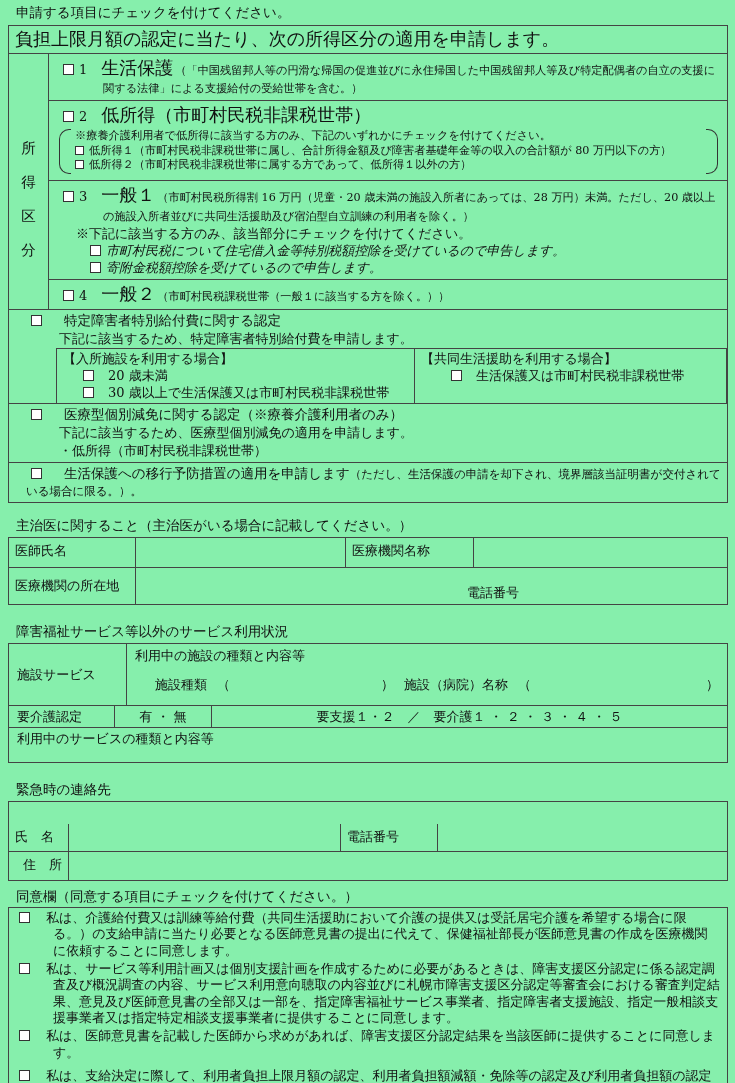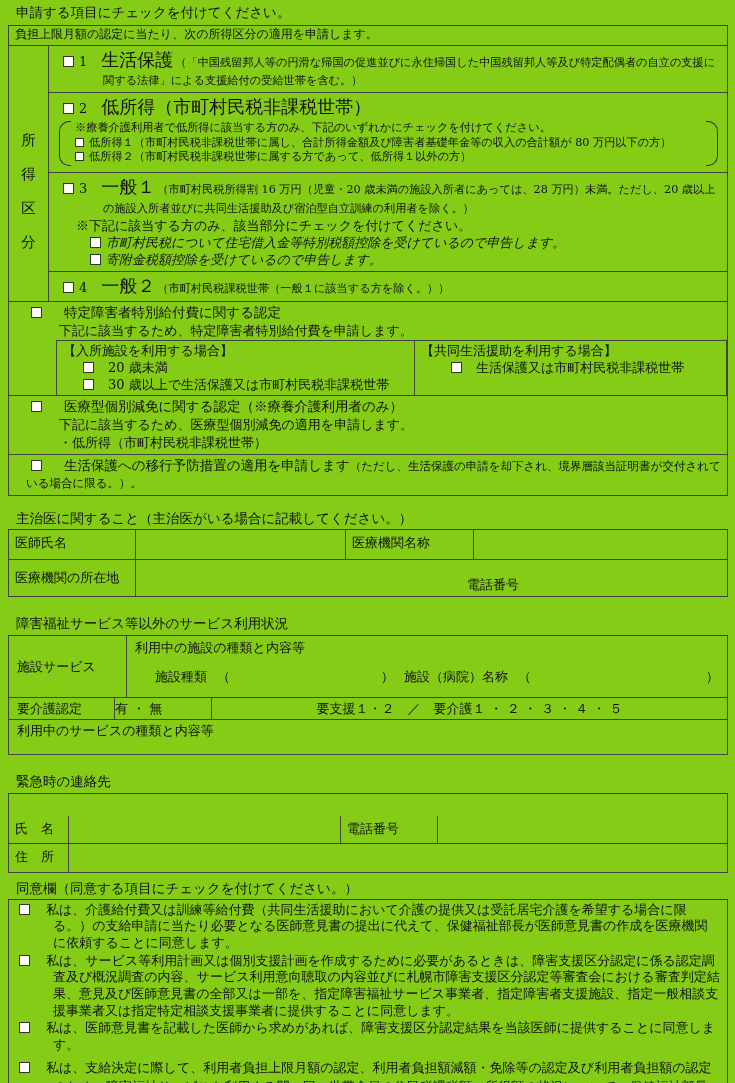--- a/index.html
+++ b/index.html
@@ -1,33 +1,33 @@
 <!DOCTYPE html>
 <html><head>
 <meta charset="utf-8">
 <style>
   * { box-sizing: border-box; margin: 0; padding: 0; }
   html,body { background:#fff; }
   body { width:735px; }
   .page {
-    width:735px; height:1083px; background:#84cc16; color:#111;
+    width:735px; height:1083px; background:#86efac; color:#111;
     font-family:"DejaVu Serif","Liberation Serif",serif;
     font-size:13px; line-height:1.32; padding:3px 7px 0 8px; overflow:hidden;
   }
   .sm { font-size:11.2px; }
   .cb {
     display:inline-block; width:11px; height:11px; border:1.2px solid #333;
     vertical-align:-1px; margin-right:5px; background:#fff; flex:none;
   }
   .cb.small { width:9px; height:9px; }
   .topline { padding:1px 0 3px 8px; font-size:13.5px; }
 
   
   .bigtable { border:1.6px solid #444; }
-  .tbl-header { border-bottom:1.2px solid #444; padding:1px 6px 2px; font-size:12px; }
+  .tbl-header { border-bottom:1.2px solid #444; padding:1px 6px 2px; font-size:18px; }
   .income-block { display:flex; border-bottom:1.2px solid #444; }
   .side-col {
     width:40px; border-right:1px solid #444; display:flex; flex-direction:column;
     justify-content:center; align-items:center; gap:15px; font-size:14.5px; padding-top:36px;
   }
   .income-items { flex:1; min-width:0; }
   .inc-item { border-bottom:1px solid #444; padding:2px 5px 3px 7px; }
   .inc-item:last-child { border-bottom:none; }
   .hang { padding-left:47px; text-indent:-40px; }
   .inc-title { font-size:18px; margin-right:2px; }
@@ -72,31 +72,31 @@
   .svc-r1 { display:flex; border-bottom:1px solid #444; min-height:62px; }
   .svc-lab { width:118px; border-right:1px solid #444; display:flex; align-items:center; padding-left:8px; flex:none; }
   .svc-body { flex:1; padding:3px 8px 2px; min-width:0; }
   .fac-line2 { display:flex; align-items:flex-end; margin-top:12px; padding-left:20px; }
   .fac-line2 .sp1 { flex:1.15; } .fac-line2 .sp2 { flex:1.45; }
   .fac-line2 .plab { margin:0 10px; }
   .svc-r2 { display:flex; }
   .care-right { flex:1; min-width:0; }
   .care-sub1 { display:flex; border-bottom:1px solid #444; height:22px; }
   .care-sub1 .c1 { width:106px; border-right:1px solid #444; padding:2px 0 0 8px; }
-  .care-sub1 .c2 { width:97px; border-right:1px solid #444; text-align:left; padding-top:2px; }
+  .care-sub1 .c2 { width:97px; border-right:1px solid #444; text-align:center; padding-top:2px; }
   .care-sub1 .c3 { flex:1; text-align:center; padding-top:2px; }
   .care-sub2 { padding:2px 8px 0; min-height:34px; }
 
   
   .emg-tbl { border:1.6px solid #444; }
   .emg-r1 { display:grid; grid-template-columns:60px 272px 97px 1fr; border-bottom:1px solid #444; height:28px;margin-top:22px; }
   .emg-r1 > div { border-right:1px solid #444; padding:4px 6px; }
   .emg-r1 > div:last-child { border-right:none; }
   .emg-r2 { display:grid; grid-template-columns:60px 1fr; height:28px; }
-  .emg-r2 .lab { border-right:1px solid #444; padding:4px 6px; }
+  .emg-r2 .lab { border-right:1px solid #444; padding:4px 6px;text-align:right; }
 
   
   .consent-box { border:1.6px solid #444; padding:2px 7px 4px 6px; line-height:1.28; }
   .c-item { padding-left:38px; text-indent:-34px; margin-bottom:1px; }
   .c-item.gap { margin-top:6px; line-height:1.42; }
   .applicant { margin:3px 2px 14px 318px; border-bottom:1.3px solid #222; padding-bottom:1px; }
 </style>
 </head>
 <body>
 

